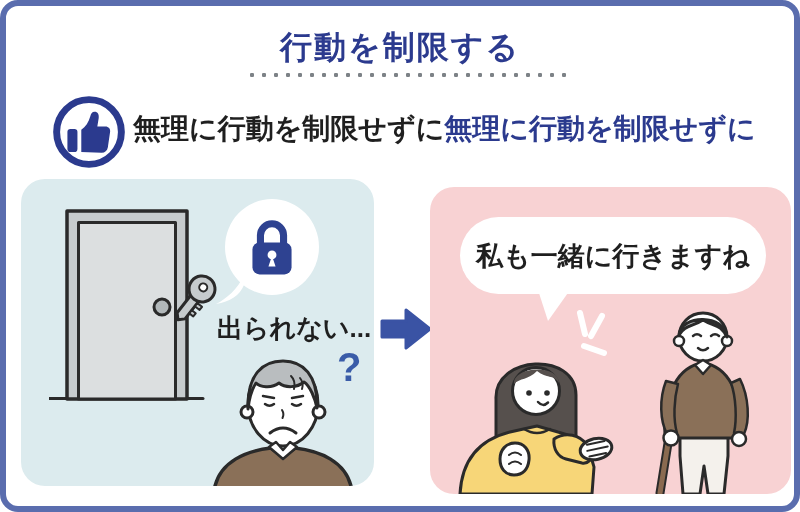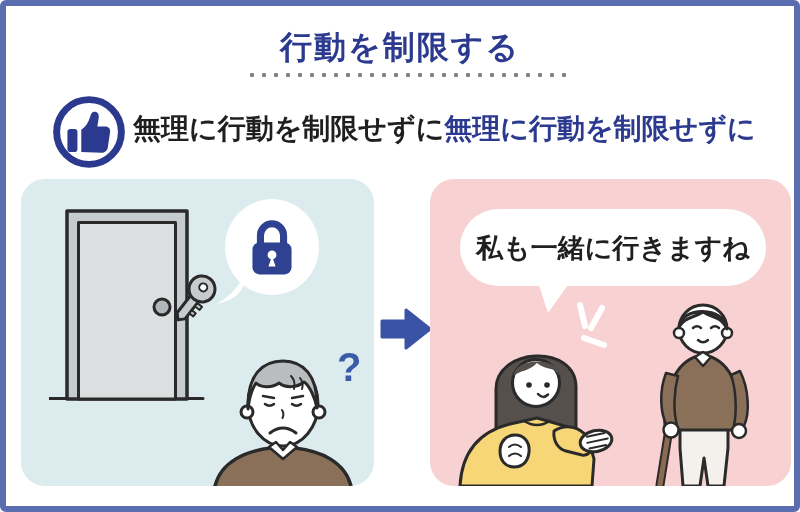--- a/index.html
+++ b/index.html
@@ -6,33 +6,33 @@
     --frame-border:#5a6dae; --navy:#2b3a8e; --text-black:#1f1f1f;
     --arrow-blue:#3a53a4; --lock-navy:#2e4291; --question-blue:#3a5ca8;
     --left-panel-bg:#dcebee; --right-panel-bg:#f8d2d3;
     --door-gray:#dcdfe0; --frame-gray:#c6cbcd; --knob-gray:#b2b8ba;
     --sweater-brown:#8a7058; --hair-gray:#b9bdbf; --woman-hair:#56504d;
     --shirt-yellow:#f7d678; --pants-cream:#f4f1ec; --cane-brown:#8a6a50;
   }
   html,body{margin:0;padding:0;background:#fff;}
   body{font-family:"Liberation Sans","DejaVu Sans",sans-serif;}
   .frame{position:relative;width:800px;height:512px;box-sizing:border-box;
-    border:6px solid var(--frame-border);border-radius:6px;background:#fff;overflow:hidden;}
+    border:6px solid var(--frame-border);border-radius:18px;background:#fff;overflow:hidden;}
   .title{position:absolute;top:20px;left:0;right:0;margin:0;text-align:center;
     font-size:32px;font-weight:800;color:var(--navy);letter-spacing:2px;}
   .dots{position:absolute;top:66px;left:240px;width:320px;height:6px;
     background-image:radial-gradient(circle,#7d8287 2px,transparent 2.4px);
     background-size:12px 6px;background-repeat:repeat-x;}
   .advice-icon{position:absolute;left:46px;top:89px;width:74px;height:74px;}
   .advice-text{position:absolute;left:127px;top:106px;font-size:28px;font-weight:700;
     color:var(--text-black);white-space:nowrap;line-height:34px;}
   .advice-text .em{color:var(--navy);font-weight:800;}
   .panel{position:absolute;top:173px;height:307px;border-radius:24px;overflow:hidden;}
   .panel.left{left:15px;width:353px;background:var(--left-panel-bg);}
-  .panel.right{left:424px;width:361px;background:var(--right-panel-bg);}
+  .panel.right{left:424px;width:361px;background:var(--right-panel-bg);margin-top:8px;}
   .arrow{position:absolute;left:374px;top:297px;width:52px;height:52px;}
   .abs{position:absolute;}
   
   .door-svg{left:28px;top:24px;}
   .lock-bubble{left:204px;top:20px;width:94px;height:96px;background:#fff;border-radius:50%;}
   .lock-bubble svg{display:block;margin:15px auto 0;}
   .lock-tail{left:193px;top:94px;}
   .caption{left:196px;top:132px;font-size:26px;font-weight:800;color:var(--text-black);white-space:nowrap;}
   .question{left:316px;top:168px;font-size:40px;font-weight:800;color:var(--question-blue);line-height:1;}
   .sadman-svg{left:192px;top:177px;}
@@ -90,20 +90,21 @@
         <path d="M17 34 v-10 a13 13 0 0 1 26 0 v10" class="nf s-lock" stroke-width="8" stroke-linecap="round"></path>
         <rect x="8" y="32" width="44" height="36" rx="8" class="f-lock"></rect>
         <circle cx="30" cy="46" r="5" class="f-white"></circle>
         <path d="M30 47 l-4 12 h8 z" class="f-white"></path>
       </svg>
     </div>
     <svg class="abs lock-tail" width="32" height="34" viewBox="0 0 32 34">
       <path d="M30 2 C24 16 12 26 2 31 C16 29 26 22 30 12 Z" class="f-white"></path>
     </svg>
 
+    <div class="abs caption">出られない...</div>
     <div class="abs question">?</div>
 
     <svg class="abs sadman-svg" width="164" height="130" viewBox="0 0 164 130">
       <ellipse cx="70" cy="48" rx="35" ry="42" class="f-white ol" stroke-width="3"></ellipse>
       <circle cx="34" cy="56" r="6" class="f-white ol" stroke-width="3"></circle>
       <circle cx="106" cy="56" r="6" class="f-white ol" stroke-width="3"></circle>
       <path d="M35 53 C34 18 50 5 70 5 C90 5 105 19 104 52 C102 42 97 30 91 26 C84 32 72 32 66 27 C58 33 47 31 43 27 C39 33 36 44 35 53 Z" class="f-hgray ol" stroke-width="3"></path>
       <path d="M78 20 q5 5 3 13 M87 22 q4 5 2 11" class="nf ol" stroke-width="2"></path>
       <path d="M50 40 l11 2 M90 40 l-11 2" class="nf ol" stroke-width="2.5"></path>
       <path d="M52 48 q4.5 3.5 9 0 M79 48 q4.5 3.5 9 0" class="nf ol" stroke-width="2.5"></path>

